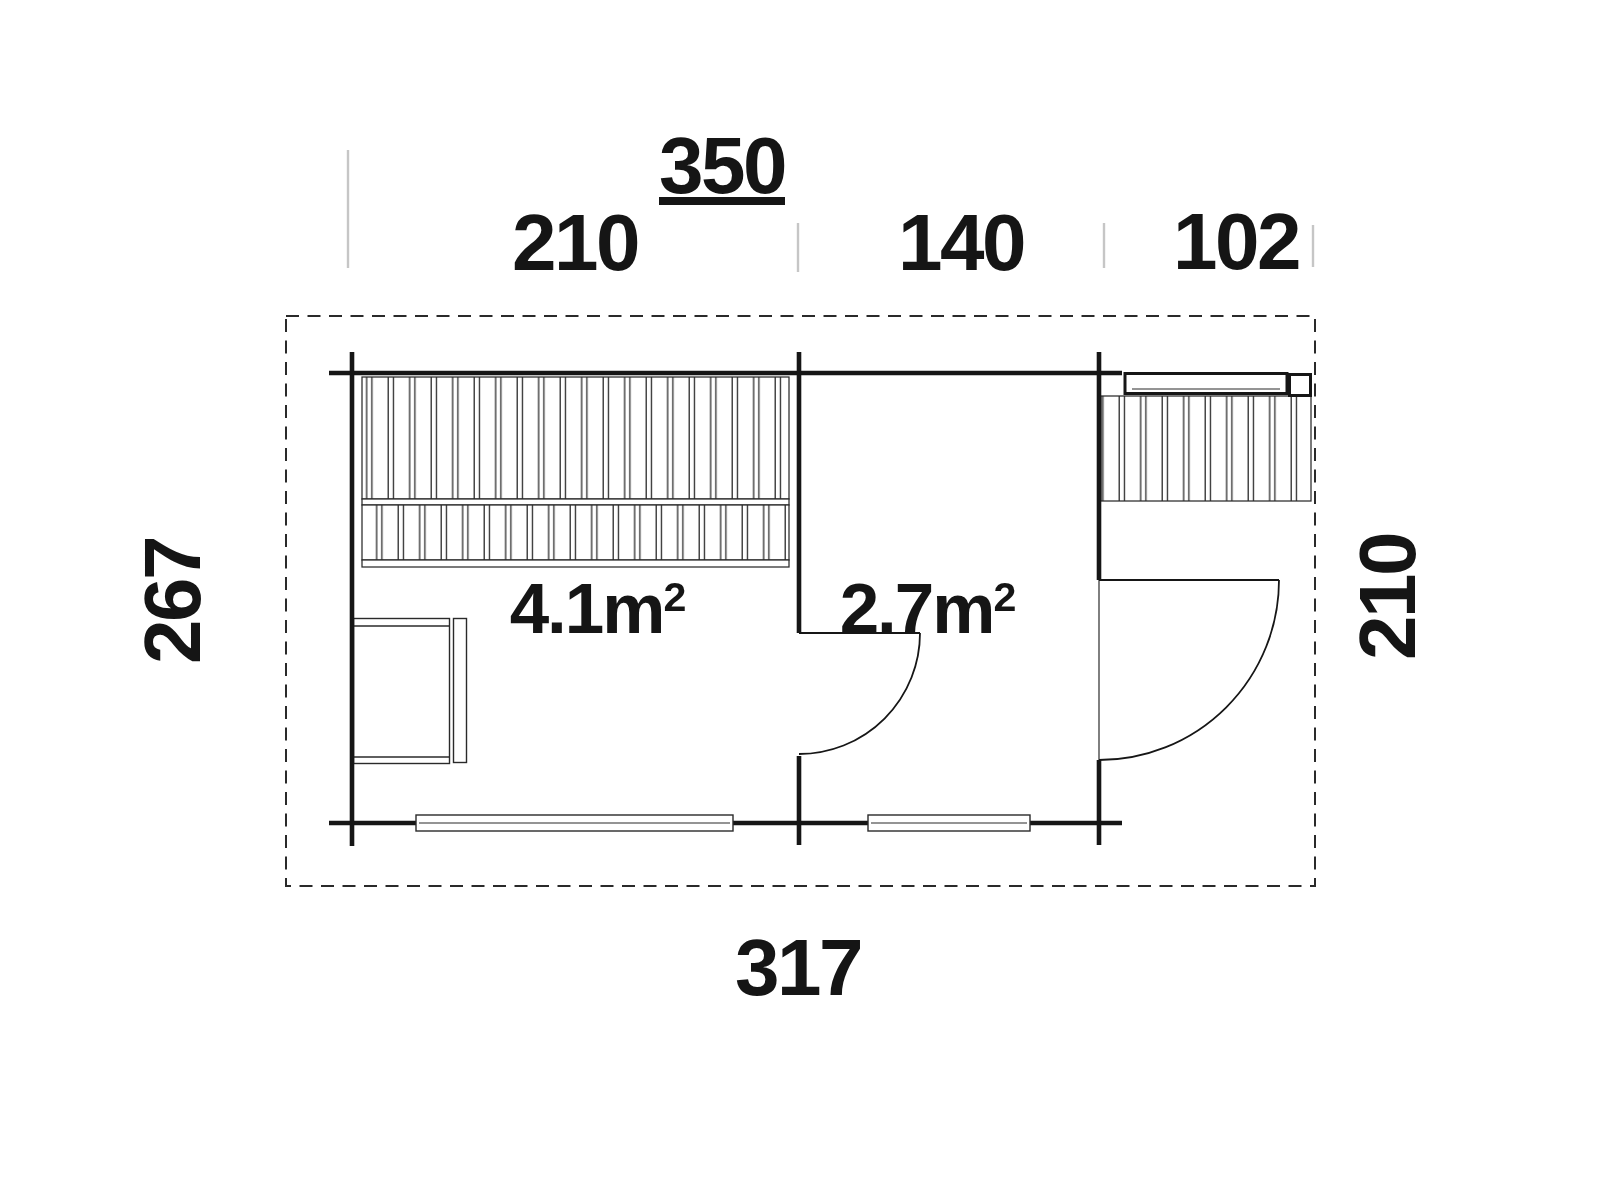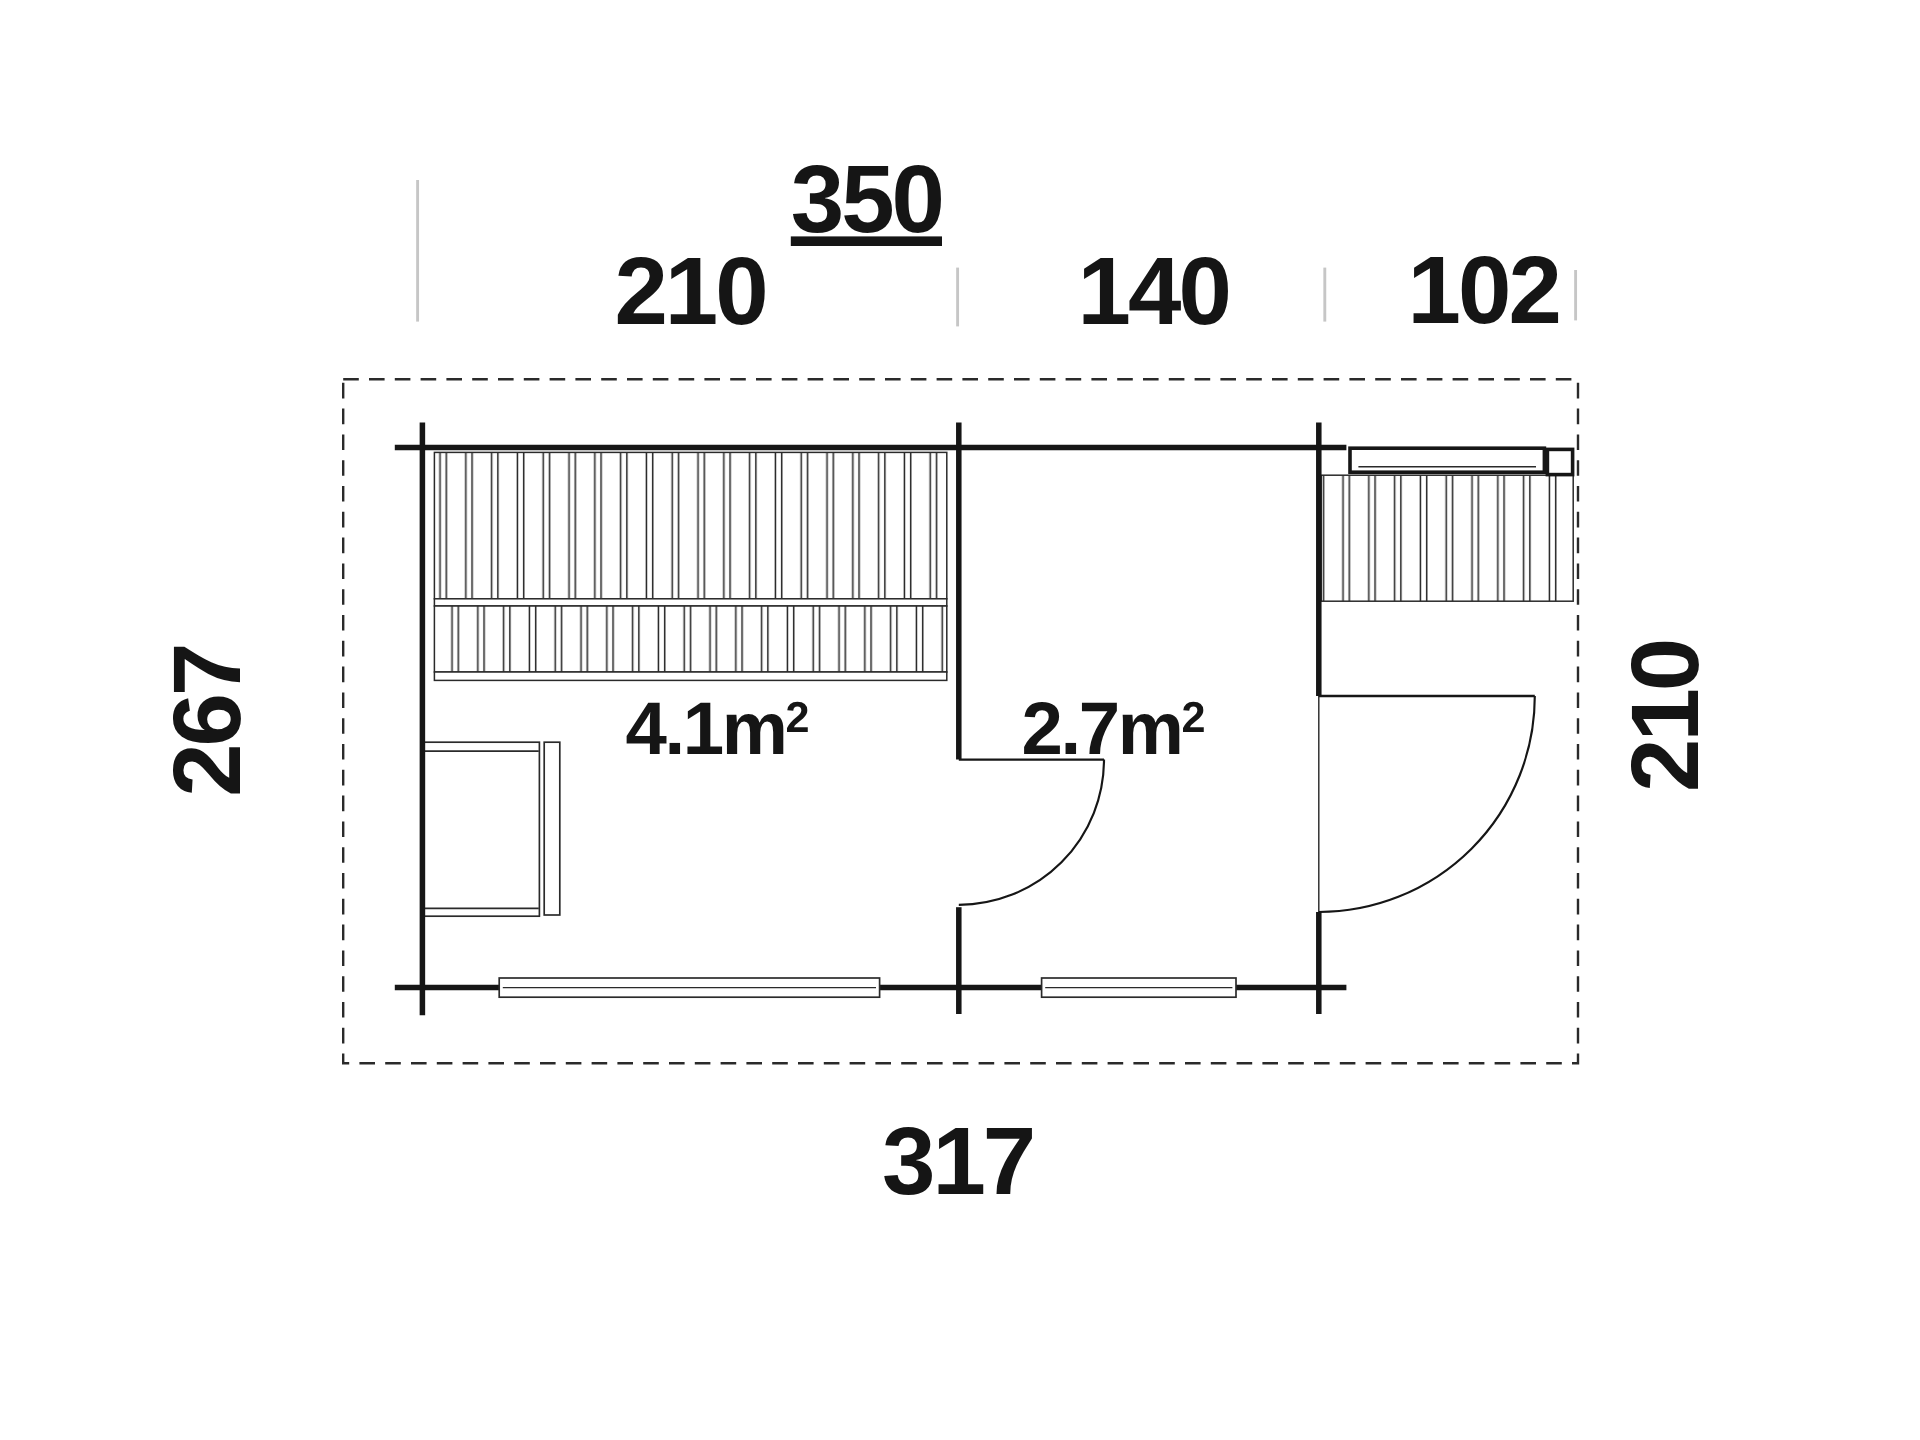--- a/index.html
+++ b/index.html
@@ -17,21 +17,21 @@
     font-size:80px;
     letter-spacing:-2.5px;
     color:#151515;
     white-space:nowrap;
     transform:translate(-50%,-50%);
   }
   .dim.rot{transform:translate(-50%,-50%) rotate(-90deg);}
   .area{
     position:absolute;
     font-weight:700;
-    font-size:62px;
+    font-size:71px;
     letter-spacing:-2px;
     color:#151515;
     white-space:nowrap;
     transform:translate(-50%,-50%);
   }
   .area .sup{
     font-size:0.58em;
     vertical-align:0.52em;
     letter-spacing:0;
   }

